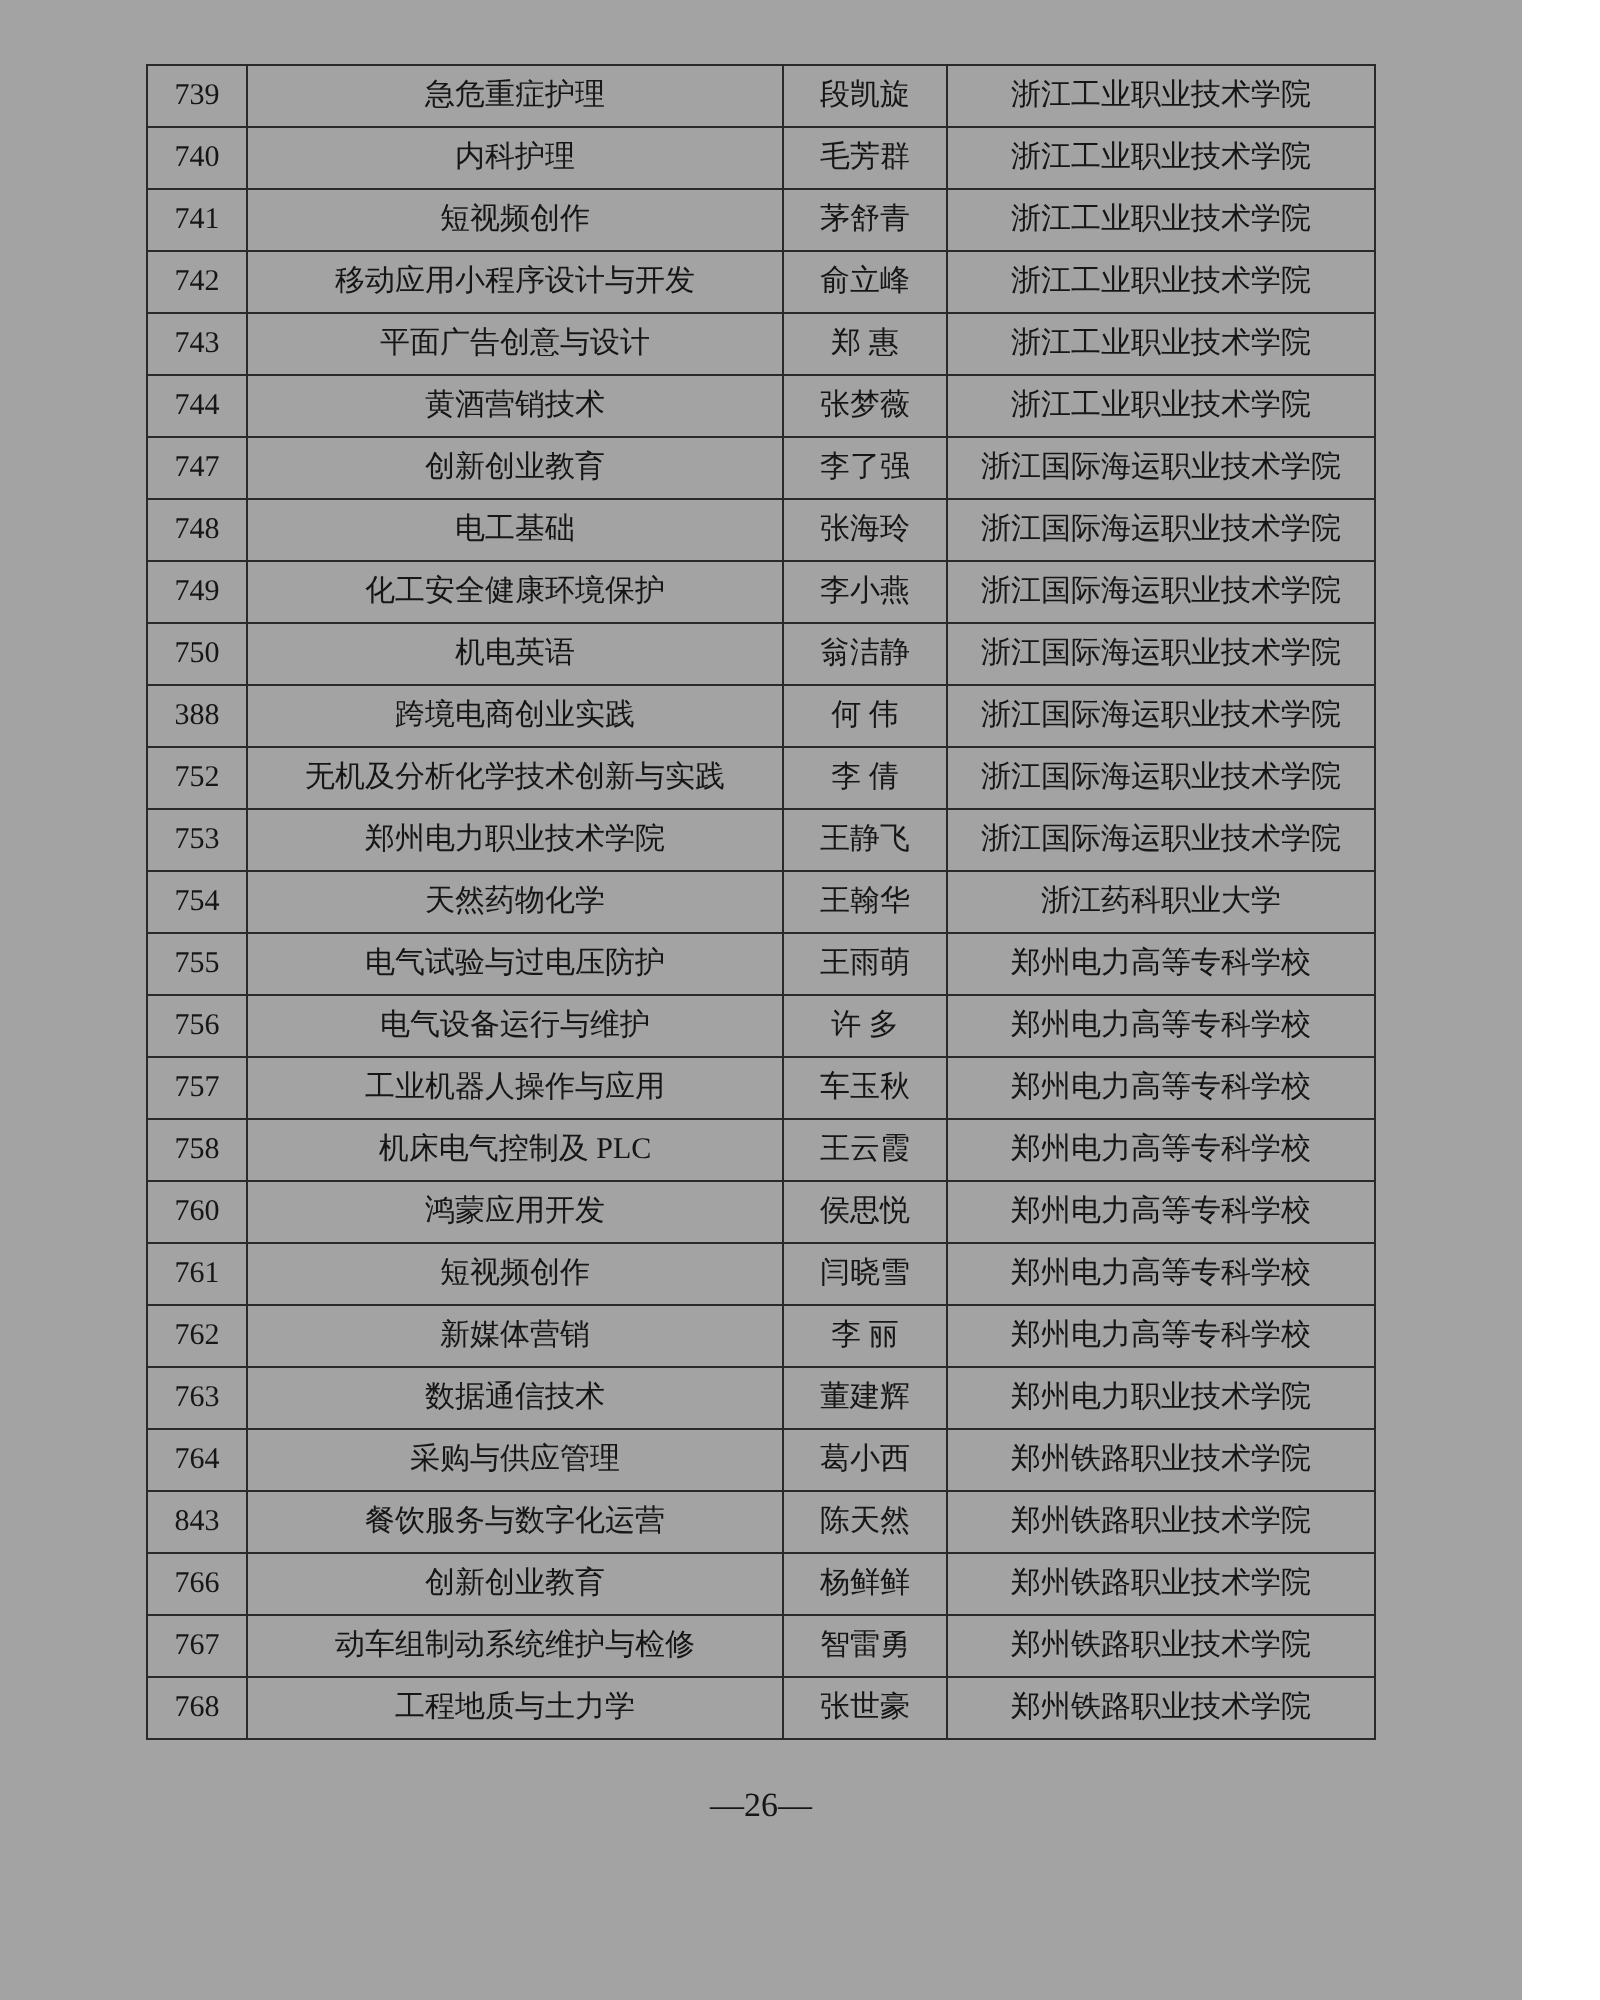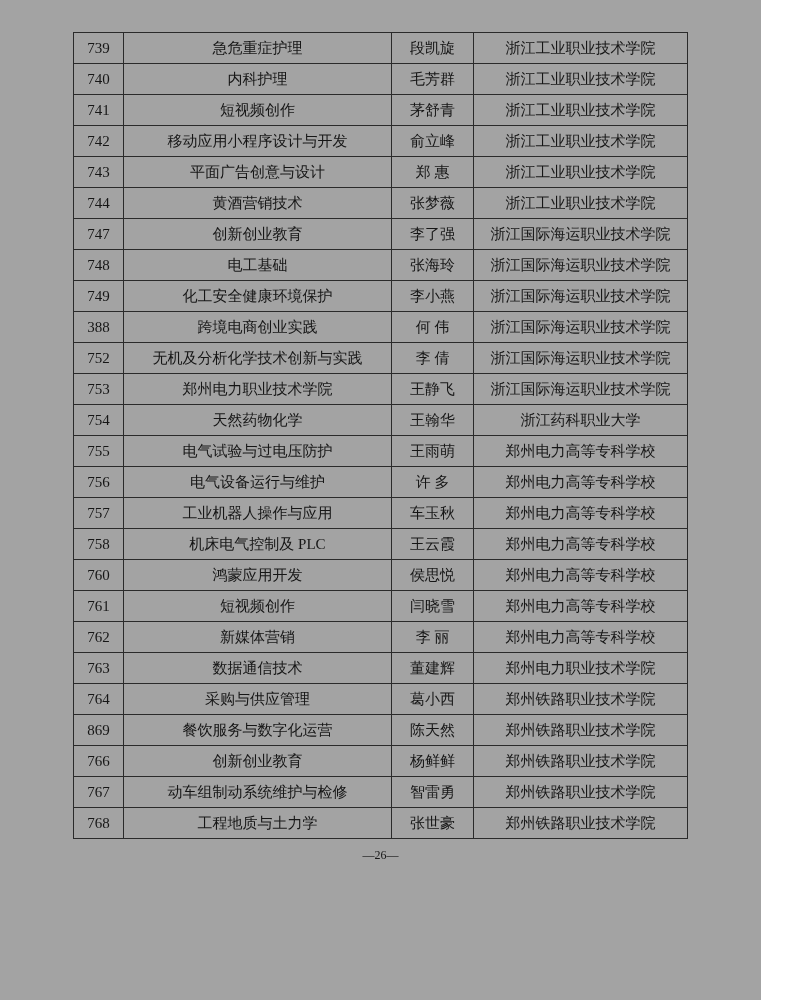--- a/index.html
+++ b/index.html
@@ -32,23 +32,23 @@
     line-height: 30px;
     white-space: nowrap;
     overflow: hidden;
     color: #161616;
   }
   td.col-no     { font-size: 14.5px; }
   td.col-course { }
   td.col-name   { }
   td.col-school { }
   .page-footer {
-    margin-top: 9px;
+    margin-top: 23px;
     text-align: center;
-    font-size: 12px;
+    font-size: 17px;
     color: #161616;
   }
 </style>
 </head>
 <body>
 
 <div class="page">
   <table class="award-table">
     <colgroup>
       <col style="width:50px">
@@ -105,20 +105,26 @@
           <td class="col-name">张海玲</td>
           <td class="col-school">浙江国际海运职业技术学院</td>
         </tr>
         <tr>
           <td class="col-no">749</td>
           <td class="col-course">化工安全健康环境保护</td>
           <td class="col-name">李小燕</td>
           <td class="col-school">浙江国际海运职业技术学院</td>
         </tr>
         <tr>
+          <td class="col-no">750</td>
+          <td class="col-course">机电英语</td>
+          <td class="col-name">翁洁静</td>
+          <td class="col-school">浙江国际海运职业技术学院</td>
+        </tr>
+        <tr>
           <td class="col-no">388</td>
           <td class="col-course">跨境电商创业实践</td>
           <td class="col-name">何 伟</td>
           <td class="col-school">浙江国际海运职业技术学院</td>
         </tr>
         <tr>
           <td class="col-no">752</td>
           <td class="col-course">无机及分析化学技术创新与实践</td>
           <td class="col-name">李 倩</td>
           <td class="col-school">浙江国际海运职业技术学院</td>
@@ -183,21 +189,21 @@
           <td class="col-name">董建辉</td>
           <td class="col-school">郑州电力职业技术学院</td>
         </tr>
         <tr>
           <td class="col-no">764</td>
           <td class="col-course">采购与供应管理</td>
           <td class="col-name">葛小西</td>
           <td class="col-school">郑州铁路职业技术学院</td>
         </tr>
         <tr>
-          <td class="col-no">869</td>
+          <td class="col-no">843</td>
           <td class="col-course">餐饮服务与数字化运营</td>
           <td class="col-name">陈天然</td>
           <td class="col-school">郑州铁路职业技术学院</td>
         </tr>
         <tr>
           <td class="col-no">766</td>
           <td class="col-course">创新创业教育</td>
           <td class="col-name">杨鲜鲜</td>
           <td class="col-school">郑州铁路职业技术学院</td>
         </tr>

